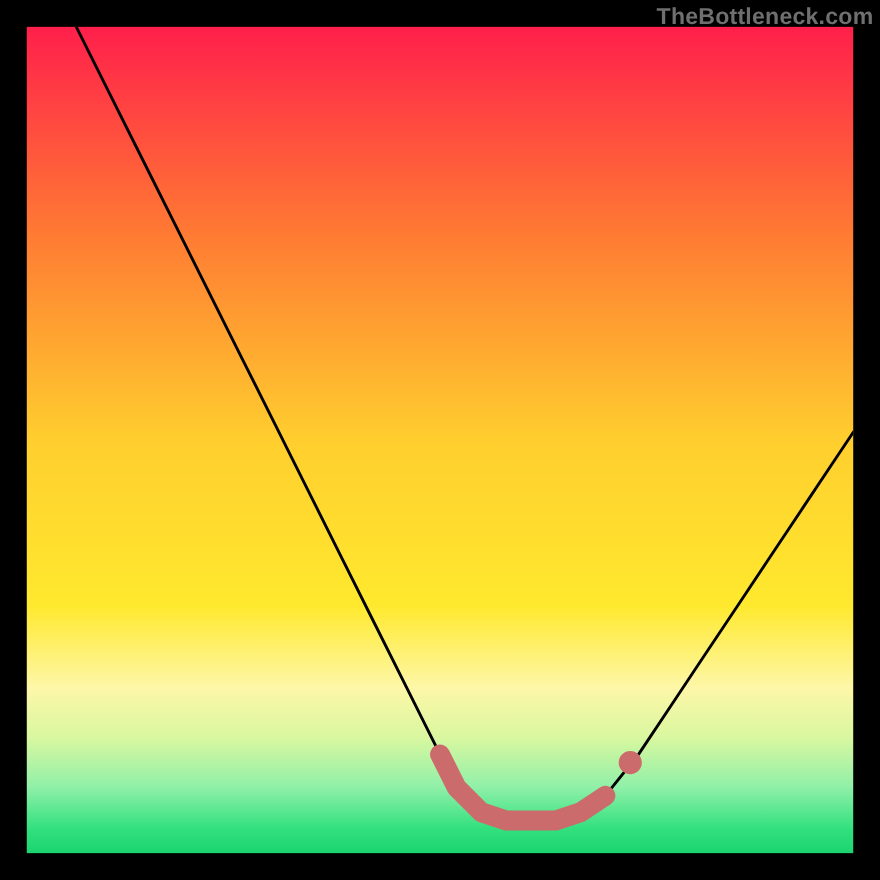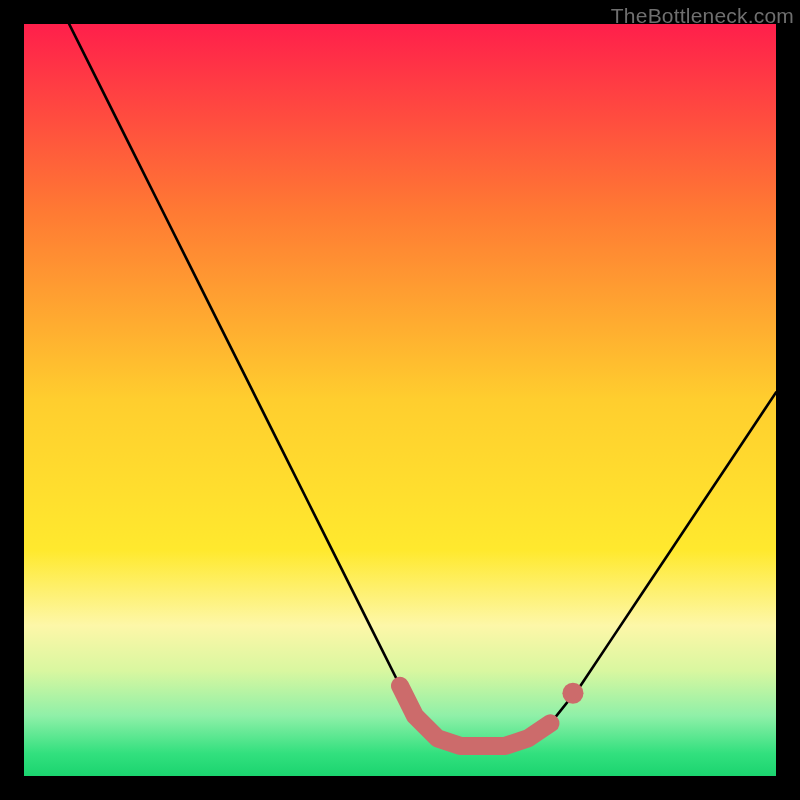--- a/index.html
+++ b/index.html
@@ -35,21 +35,21 @@
     width: 100%;
     height: 100%;
   }
   .watermark {
     position: absolute;
     top: 4px;
     right: 6px;
     color: #6f6f6f;
     font-size: 21px;
     letter-spacing: 0.2px;
-    font-weight: 400;
+    font-weight: 700;
   }
 </style>
 </head>
 <body>
 
 <div class="stage">
 
   <div class="plot">
 
     <svg class="gradient" viewBox="0 0 100 100" preserveAspectRatio="none">

